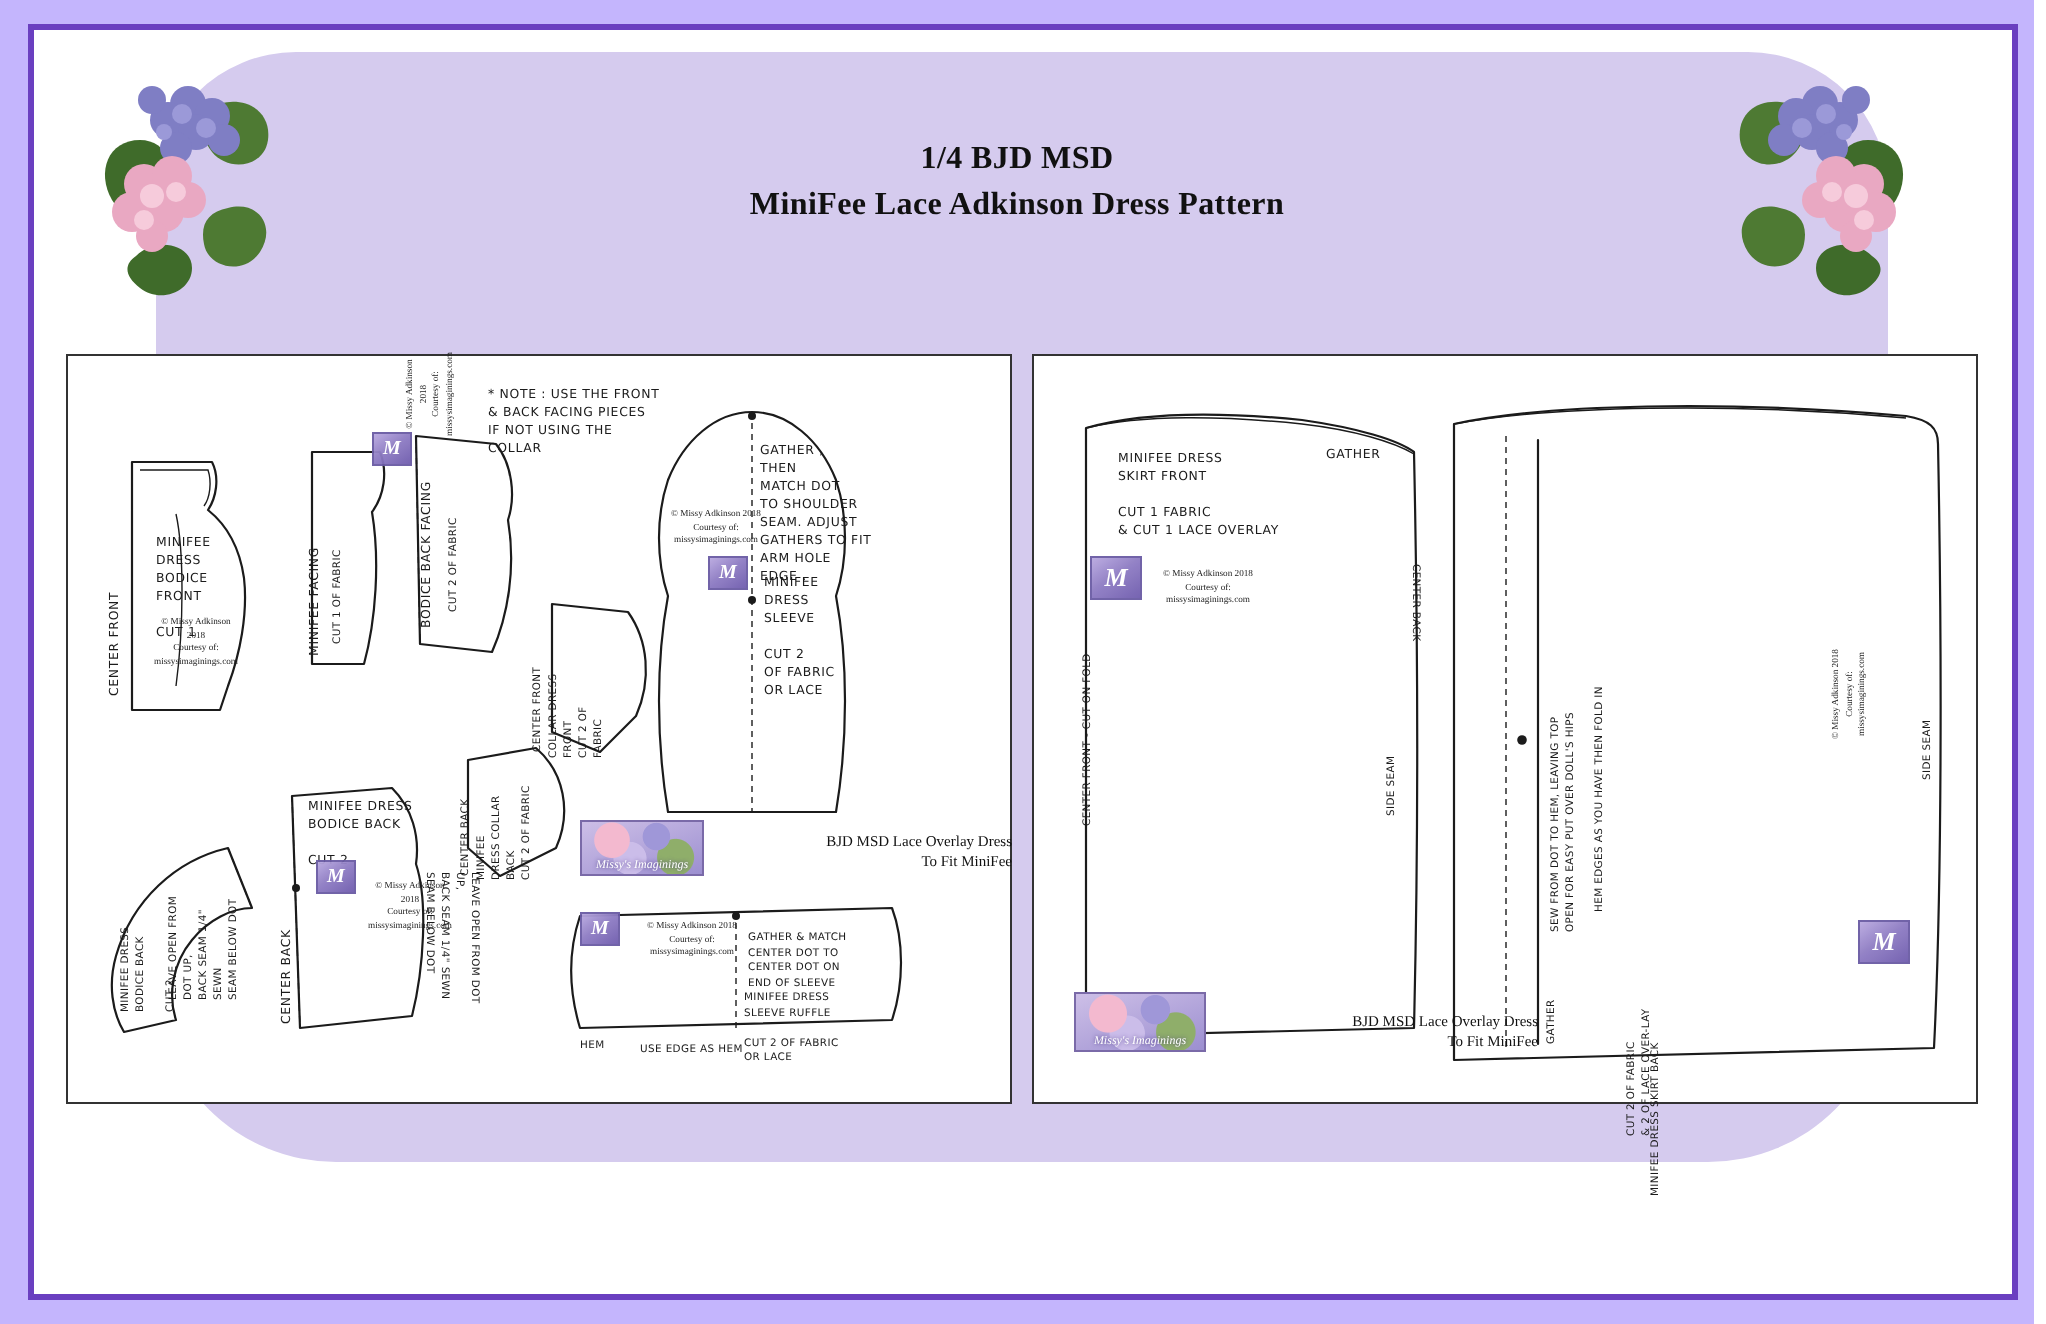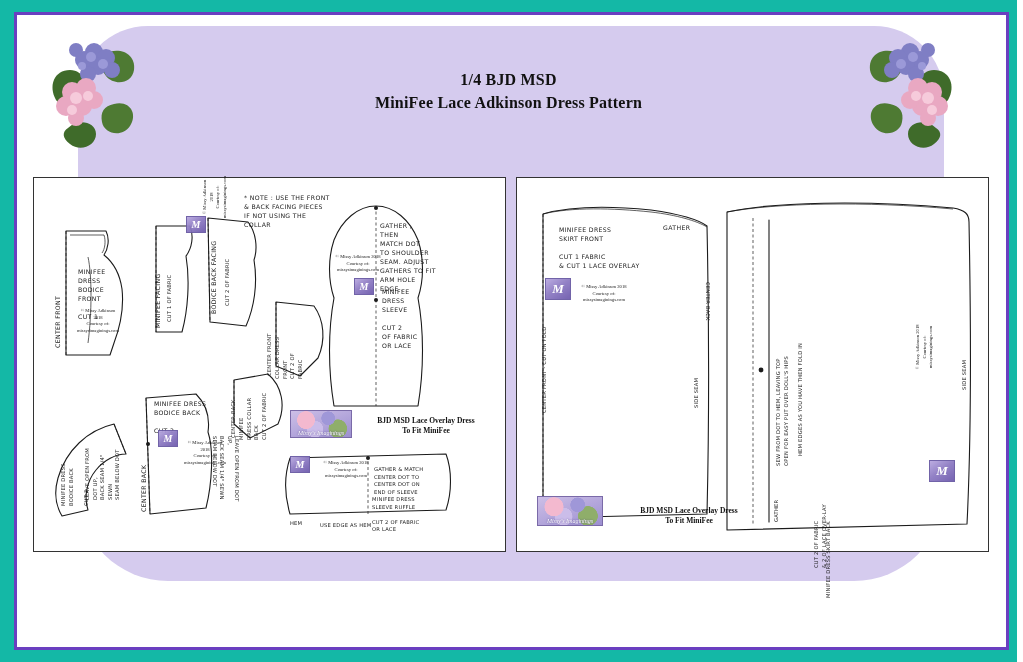--- a/index.html
+++ b/index.html
@@ -10,21 +10,21 @@
   body {
     width: 1023px;
     height: 662px;
     font-family: "Liberation Serif", serif;
     overflow: hidden;
   }
   .page {
     position: relative;
     width: 1017px;
     height: 662px;
-    background: #14b8a6;
+    background: #c4b5fd;
     box-sizing: border-box;
   }
   .outer-border {
     position: absolute;
     left: 14px;
     top: 12px;
     width: 995px;
     height: 638px;
     border: 3px solid #6a3fc0;
     box-sizing: border-box;
@@ -60,23 +60,23 @@
     border: 1px solid #333333;
     box-sizing: border-box;
   }
   #sheet-left { left: 33px; top: 177px; width: 473px; height: 375px; }
   #sheet-right { left: 516px; top: 177px; width: 473px; height: 375px; }
 
   .sheet-caption {
     position: absolute;
     font-family: "Liberation Serif", serif;
     font-size: 7.5px;
-    font-weight: bold;
+    font-weight: normal;
     color: #111;
-    text-align: center;
+    text-align: right;
     line-height: 1.35;
     white-space: pre-line;
   }
 
   
   .hand {
     position: absolute;
     font-family: "DejaVu Sans", sans-serif;
     font-size: 6.2px;
     color: #1b1b1b;

